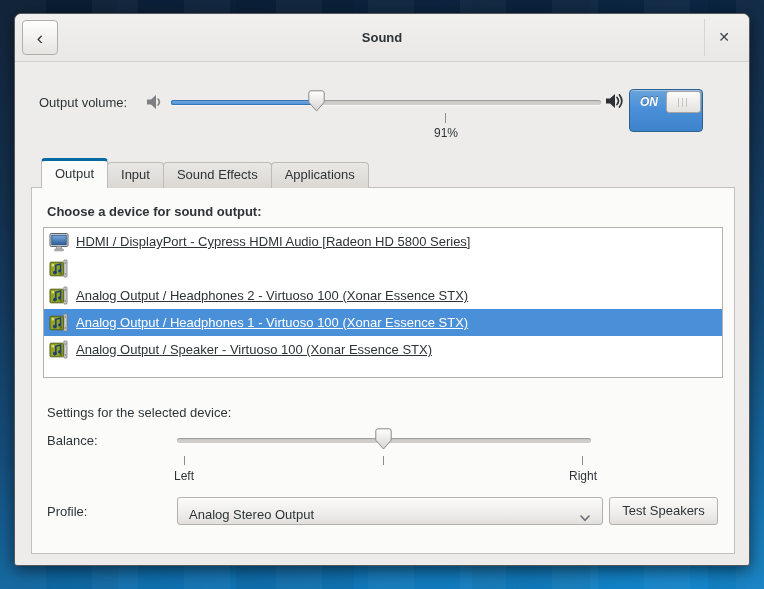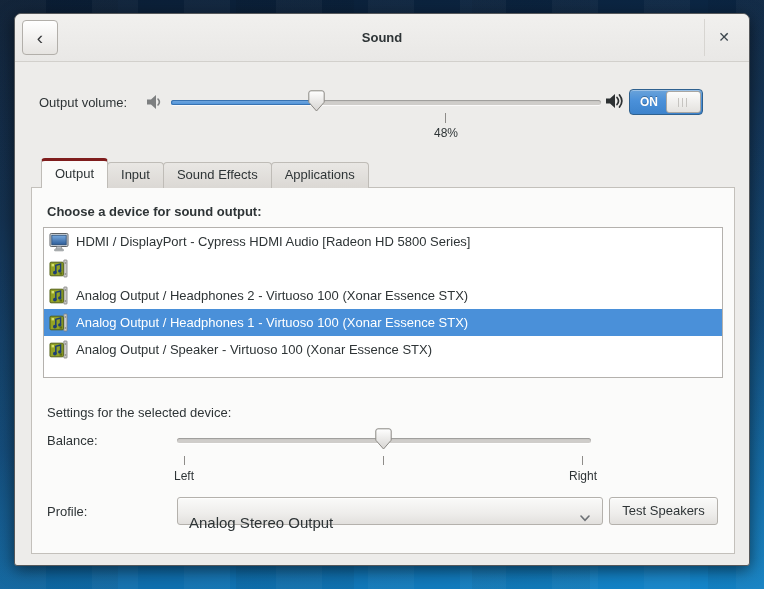--- a/index.html
+++ b/index.html
@@ -32,62 +32,62 @@
     line-height:30px;font-size:14px;color:#3c464d;cursor:pointer;}
   
   .vol-label{position:absolute;left:24px;top:81px;font-size:13px;color:#2e3436;}
   .spk-low{position:absolute;left:131px;top:80px;}
   .vol-track{position:absolute;left:156px;top:86px;width:430px;height:5px;border-radius:3px;
     background:#cfcdca;box-shadow:inset 0 1px 1px rgba(0,0,0,.25),0 1px 0 rgba(255,255,255,.7);}
   .vol-fill{position:absolute;left:0;top:0;height:5px;width:146px;border-radius:3px 0 0 3px;
     background:linear-gradient(#77aade,#4a90d9);box-shadow:inset 0 0 0 1px #3873b2;}
   .vol-handle{position:absolute;left:293px;top:76px;cursor:pointer;}
   .spk-high{position:absolute;left:590px;top:78px;}
-  .toggle{position:absolute;left:614px;top:75px;width:74px;height:26px;box-sizing:border-box;
+  .toggle{position:absolute;left:614px;top:75px;width:74px;height:43px;box-sizing:border-box;
     border:1px solid #2f618f;border-radius:4px;cursor:pointer;
-    background:linear-gradient(#6aa3da,#4a90d9 45%,#3d83cc);box-shadow:inset 0 1px 0 rgba(255,255,255,.35);}
+    background:linear-gradient(#6aa3da,#4a90d9 45%,#3d83cc);box-shadow:inset 0 1px 0 rgba(255,255,255,.35);font-style:italic;}
   .toggle-on-label{position:absolute;left:0;top:0;width:38px;height:24px;line-height:24px;
     text-align:center;color:#fff;font-weight:bold;font-size:12px;text-shadow:0 -1px 0 rgba(0,0,0,.3);}
   .toggle-handle{position:absolute;right:1px;top:1px;width:35px;height:22px;box-sizing:border-box;
     border:1px solid #a9a6a1;border-radius:3px;background:linear-gradient(#fcfcfb,#e4e2df);}
   .toggle-grip{position:absolute;left:11px;top:6px;width:10px;height:9px;
     background:repeating-linear-gradient(90deg,#c6c4c0 0 1px,rgba(0,0,0,0) 1px 4px);}
   .vol-tick{position:absolute;left:430px;top:99px;width:1px;height:10px;background:#8e8c89;}
   .vol-percent{position:absolute;left:401px;top:112px;width:60px;text-align:center;
     font-size:12px;color:#2e3436;}
   
   .tabs{position:absolute;left:26px;top:144px;display:flex;align-items:flex-end;height:30px;z-index:3;}
   .tab{box-sizing:border-box;height:26px;padding:0 13px;line-height:23px;font-size:13px;color:#2e3436;
     border:1px solid #bfbcb7;border-bottom:none;border-radius:4px 4px 0 0;margin-right:-1px;
     background:linear-gradient(#e9e7e4,#dbd8d4);cursor:pointer;}
-  .tab.active{height:30px;line-height:26px;background:#fbfbfa;border-top:3px solid #7f1d1d;
+  .tab.active{height:30px;line-height:26px;background:#fbfbfa;border-top:3px solid #0369a1;
     position:relative;z-index:4;}
   
   .panel{position:absolute;left:16px;top:173px;width:704px;height:367px;box-sizing:border-box;
     background:#fbfbfa;border:1px solid #c3c0bb;z-index:1;}
   .choose-heading{position:absolute;left:32px;top:190px;font-size:13px;font-weight:bold;color:#2e3436;z-index:2;text-align:right;}
   .listbox{position:absolute;left:28px;top:213px;width:680px;height:151px;box-sizing:border-box;
     background:#ffffff;border:1px solid #b4b1ad;z-index:2;}
-  .dev-row{height:27px;display:flex;align-items:center;font-size:13px;color:#2e3436;cursor:pointer;}
+  .dev-row{height:27px;display:flex;align-items:center;font-size:13px;color:#2e3436;cursor:pointer;text-decoration:underline;}
   .dev-row .dev-icon{margin:0 7px 0 5px;flex:0 0 auto;display:flex;}
   .dev-row.selected{background:#4a90d9;color:#ffffff;}
   .settings-heading{position:absolute;left:32px;top:391px;font-size:13px;font-weight:normal;color:#2e3436;z-index:2;}
   .balance-label{position:absolute;left:32px;top:419px;font-size:13px;color:#2e3436;z-index:2;}
   .bal-track{position:absolute;left:162px;top:424px;width:414px;height:5px;border-radius:3px;z-index:2;
     background:#cfcdca;box-shadow:inset 0 1px 1px rgba(0,0,0,.25),0 1px 0 rgba(255,255,255,.8);cursor:pointer;}
   .bal-handle{position:absolute;left:360px;top:414px;z-index:2;cursor:pointer;}
   .bal-tick{position:absolute;top:442px;width:1px;height:9px;background:#8e8c89;z-index:2;}
   .bal-tick.t-left{left:169px;} .bal-tick.t-mid{left:368px;} .bal-tick.t-right{left:567px;}
   .bal-text{position:absolute;top:455px;width:70px;font-size:12px;color:#2e3436;text-align:center;z-index:2;}
   .bal-text.l{left:134px;} .bal-text.r{left:533px;}
   .profile-label{position:absolute;left:32px;top:490px;font-size:13px;color:#2e3436;z-index:2;}
   .dropdown{position:absolute;left:162px;top:483px;width:426px;height:28px;box-sizing:border-box;z-index:2;
     border:1px solid #b4b1ac;border-radius:3px;cursor:pointer;
     background:linear-gradient(#fafaf9,#eeedeb 60%,#e2e0dd);box-shadow:inset 0 1px 0 rgba(255,255,255,.7);}
-  .dropdown-value{position:absolute;left:11px;top:12px;height:26px;line-height:26px;font-size:15px;color:#2e3436;}
+  .dropdown-value{position:absolute;left:11px;top:4px;height:26px;line-height:26px;font-size:13px;color:#2e3436;}
   .dropdown-chevron{position:absolute;right:12px;top:10px;}
   .test-btn{position:absolute;left:594px;top:483px;width:109px;height:28px;box-sizing:border-box;z-index:2;
     border:1px solid #b4b1ac;border-radius:3px;text-align:center;line-height:26px;font-size:13px;color:#2e3436;
     background:linear-gradient(#fafaf9,#eeedeb 60%,#e2e0dd);box-shadow:inset 0 1px 0 rgba(255,255,255,.7);cursor:pointer;}
   .svg-defs{position:absolute;width:0;height:0;overflow:hidden;}
 </style>
 </head>
 <body>
 
 <svg class="svg-defs" aria-hidden="true">
@@ -165,21 +165,21 @@
         <use href="#sym-spk-high"></use>
       </svg>
   </span>
   <div class="toggle">
     <div class="toggle-on-label">ON</div>
     <div class="toggle-handle">
       <div class="toggle-grip"></div>
     </div>
   </div>
   <div class="vol-tick"></div>
-  <div class="vol-percent">48%</div>
+  <div class="vol-percent">91%</div>
 
   <div class="tabs">
     <div class="tab active">Output</div>
     <div class="tab">Input</div>
     <div class="tab">Sound Effects</div>
     <div class="tab">Applications</div>
   </div>
 
   <div class="panel"></div>
 

